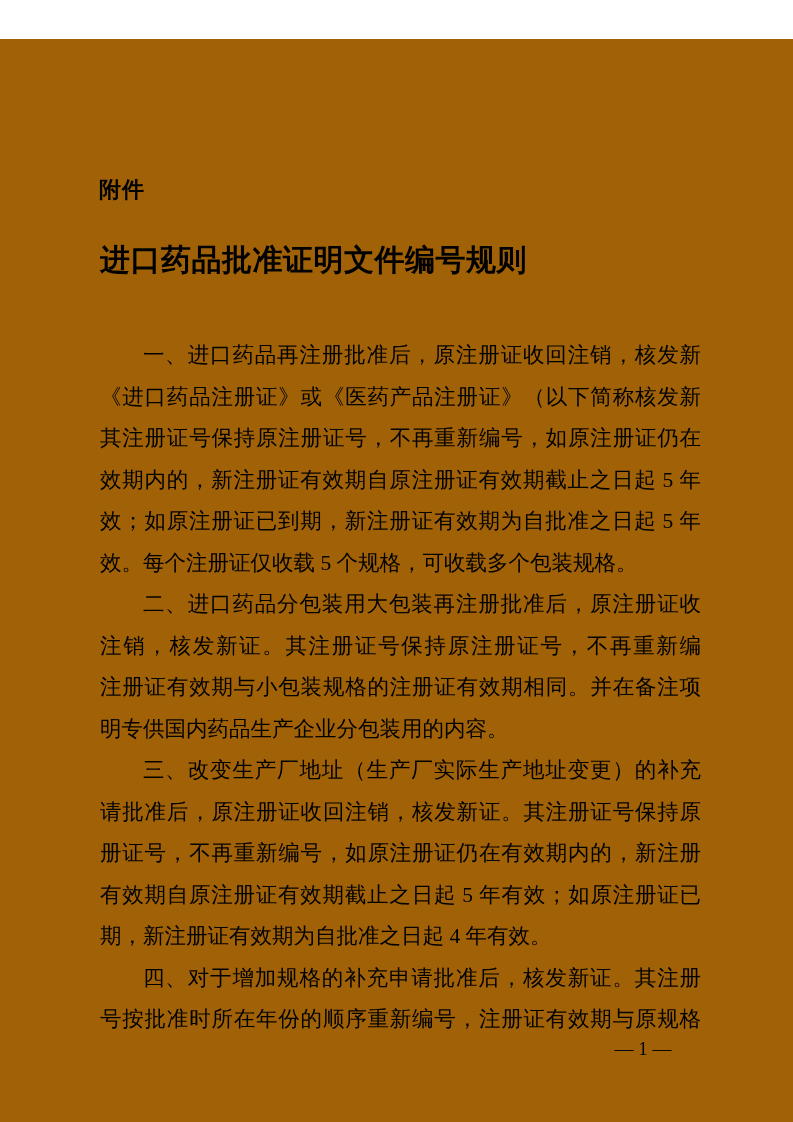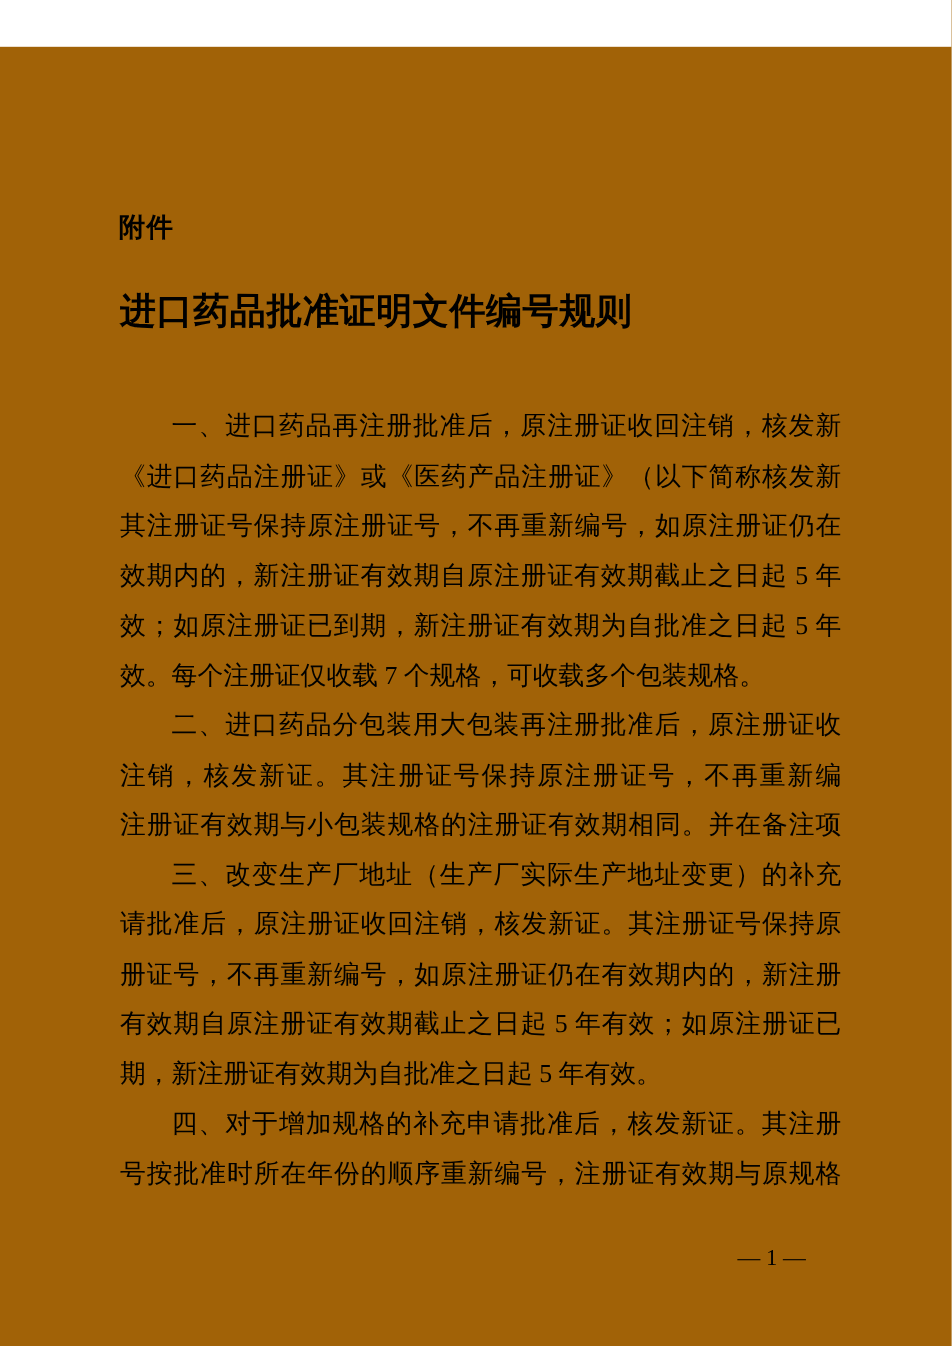--- a/index.html
+++ b/index.html
@@ -91,31 +91,32 @@
 
   <h1 class="doc-title">进口药品批准证明文件编号规则</h1>
 
   <div class="doc-body">
 
     <p class="line first full">一、进口药品再注册批准后，原注册证收回注销，核发新的</p>
     <p class="line full">《进口药品注册证》或《医药产品注册证》（以下简称核发新证）。</p>
     <p class="line full">其注册证号保持原注册证号，不再重新编号，如原注册证仍在有</p>
     <p class="line full">效期内的，新注册证有效期自原注册证有效期截止之日起 5 年有</p>
     <p class="line full">效；如原注册证已到期，新注册证有效期为自批准之日起 5 年有</p>
-    <p class="line">效。每个注册证仅收载 7 个规格，可收载多个包装规格。</p>
+    <p class="line">效。每个注册证仅收载 5 个规格，可收载多个包装规格。</p>
 
     <p class="line first full">二、进口药品分包装用大包装再注册批准后，原注册证收回</p>
     <p class="line full">注销，核发新证。其注册证号保持原注册证号，不再重新编号，</p>
     <p class="line full">注册证有效期与小包装规格的注册证有效期相同。并在备注项注</p>
+    <p class="line">明专供国内药品生产企业分包装用的内容。</p>
 
     <p class="line first full">三、改变生产厂地址（生产厂实际生产地址变更）的补充申</p>
     <p class="line full">请批准后，原注册证收回注销，核发新证。其注册证号保持原注</p>
     <p class="line full">册证号，不再重新编号，如原注册证仍在有效期内的，新注册证</p>
     <p class="line full">有效期自原注册证有效期截止之日起 5 年有效；如原注册证已到</p>
-    <p class="line">期，新注册证有效期为自批准之日起 5 年有效。</p>
+    <p class="line">期，新注册证有效期为自批准之日起 4 年有效。</p>
 
     <p class="line first full">四、对于增加规格的补充申请批准后，核发新证。其注册证</p>
     <p class="line full">号按批准时所在年份的顺序重新编号，注册证有效期与原规格的</p>
   </div>
 
   <div class="page-number">— 1 —</div>
 
 </div>
 
 </body></html>

